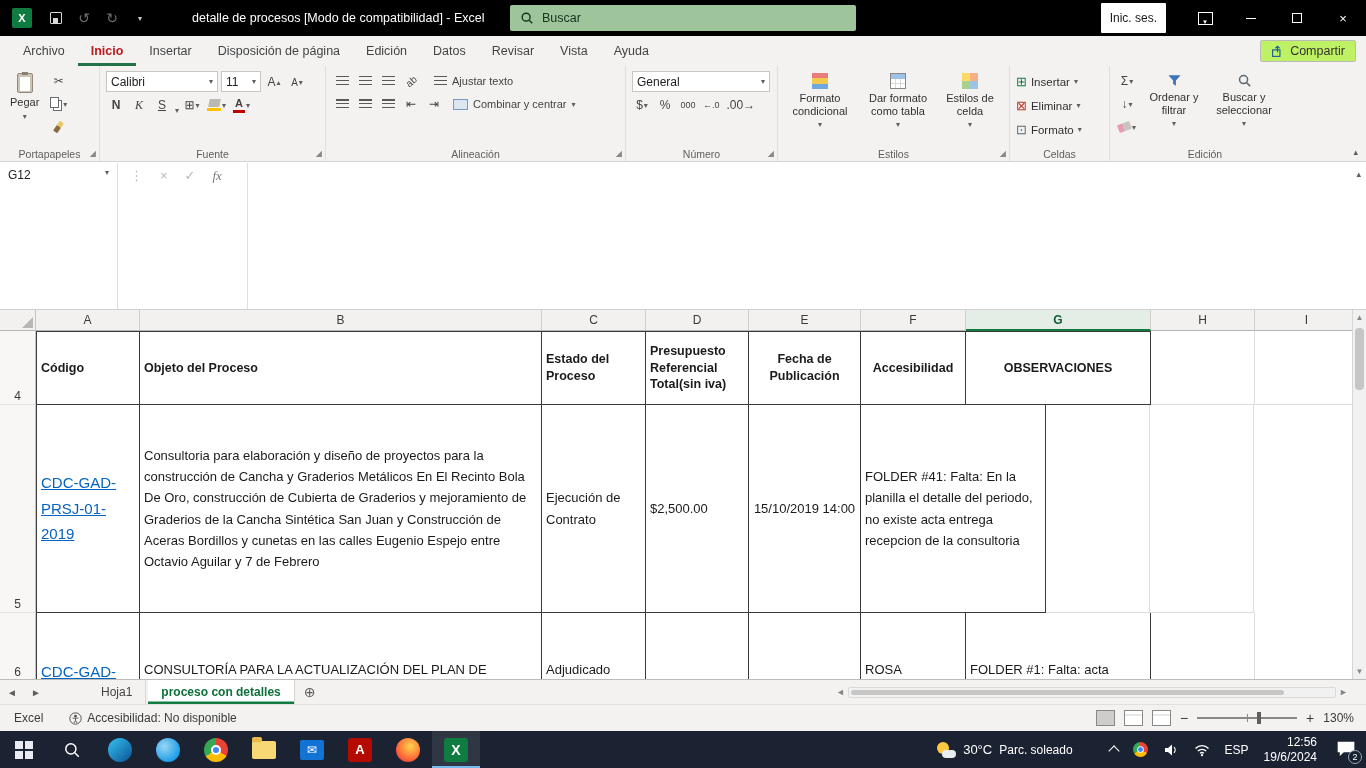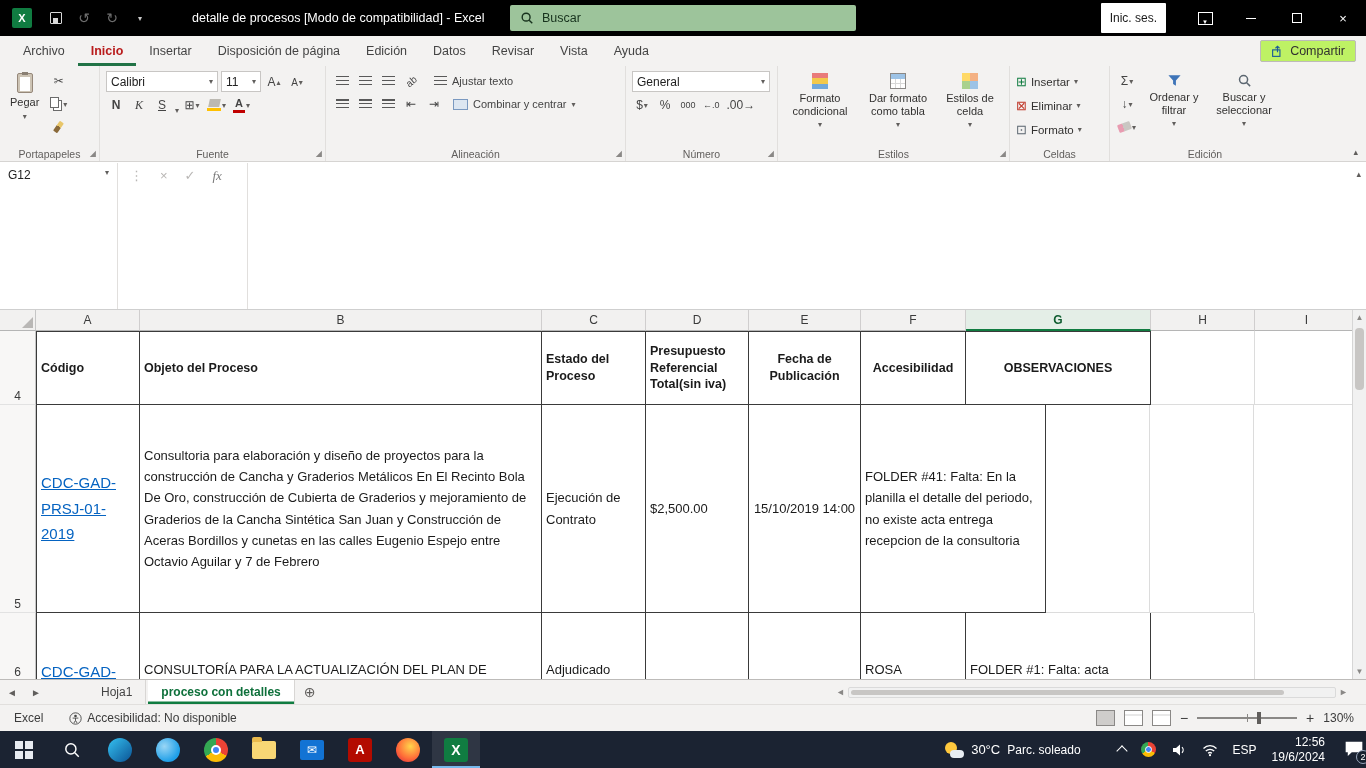--- a/index.html
+++ b/index.html
@@ -129,21 +129,21 @@
 .edge{background:linear-gradient(135deg,#35C1F1,#0B5394)}
 .iec{background:radial-gradient(circle at 35% 35%,#9AD6F5,#1E9FE8 70%)}
 .chrome{background:conic-gradient(#EA4335 0 33%,#FBBC05 33% 66%,#34A853 66% 100%);display:flex;align-items:center;justify-content:center}
 .chrome i{width:10px;height:10px;border-radius:50%;background:#4285F4;border:2px solid #fff}
 .folderic{width:24px;height:18px;background:#F8D775;border-radius:2px;position:relative}
 .folderic::before{content:"";position:absolute;top:-4px;left:0;width:10px;height:5px;background:#E9B94C;border-radius:2px 2px 0 0}
 .mailic{width:24px;height:20px;background:#1273D4;border-radius:2px;display:flex;align-items:center;justify-content:center;font-size:12px;color:#fff}
 .acro{width:24px;height:24px;background:#B30B00;border-radius:3px;display:flex;align-items:center;justify-content:center;font-weight:bold;font-size:13px;color:#fff}
 .ffx{background:radial-gradient(circle at 60% 35%,#FFD54B,#FF7139 55%,#E1203C)}
 .xlic{width:24px;height:24px;background:#107C41;border-radius:3px;display:flex;align-items:center;justify-content:center;font-weight:bold;font-size:14px;color:#fff}
-.tright2{margin-left:auto;display:flex;align-items:center;font-size:12px;gap:15px}
+.tright2{margin-left:auto;display:flex;align-items:center;padding-right:8px;font-size:12px;gap:15px}
 .weather{display:flex;align-items:center;gap:7px;margin-right:22px}
 .wic{width:20px;height:18px;position:relative}
 .wic .sun{position:absolute;left:1px;top:1px;width:12px;height:12px;border-radius:50%;background:#FFC83D}
 .wic .cld{position:absolute;right:0;bottom:1px;width:14px;height:8px;border-radius:5px;background:#E8EDF2}
 .wtemp{font-size:13px}
 .chev{width:8px;height:8px;border-left:1.5px solid #fff;border-top:1.5px solid #fff;transform:rotate(45deg);margin-top:3px}
 .trayic{display:flex;align-items:center;justify-content:center}
 .chromedot{width:15px;height:15px;border-radius:50%;background:conic-gradient(#EA4335 0 33%,#FBBC05 33% 66%,#34A853 66% 100%);position:relative}
 .chromedot i{position:absolute;left:4px;top:4px;width:7px;height:7px;border-radius:50%;background:#4285F4;border:1px solid #fff}
 .clock{display:flex;flex-direction:column;align-items:flex-end;line-height:1.2;font-size:12px}

